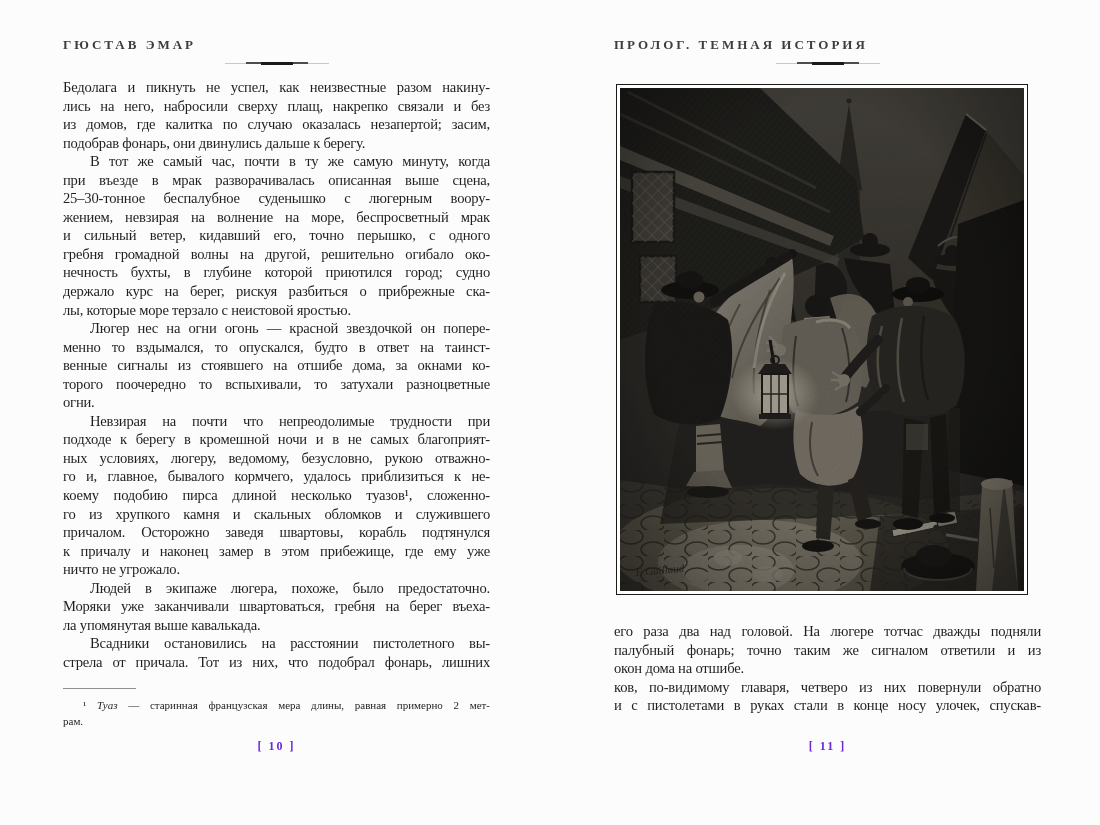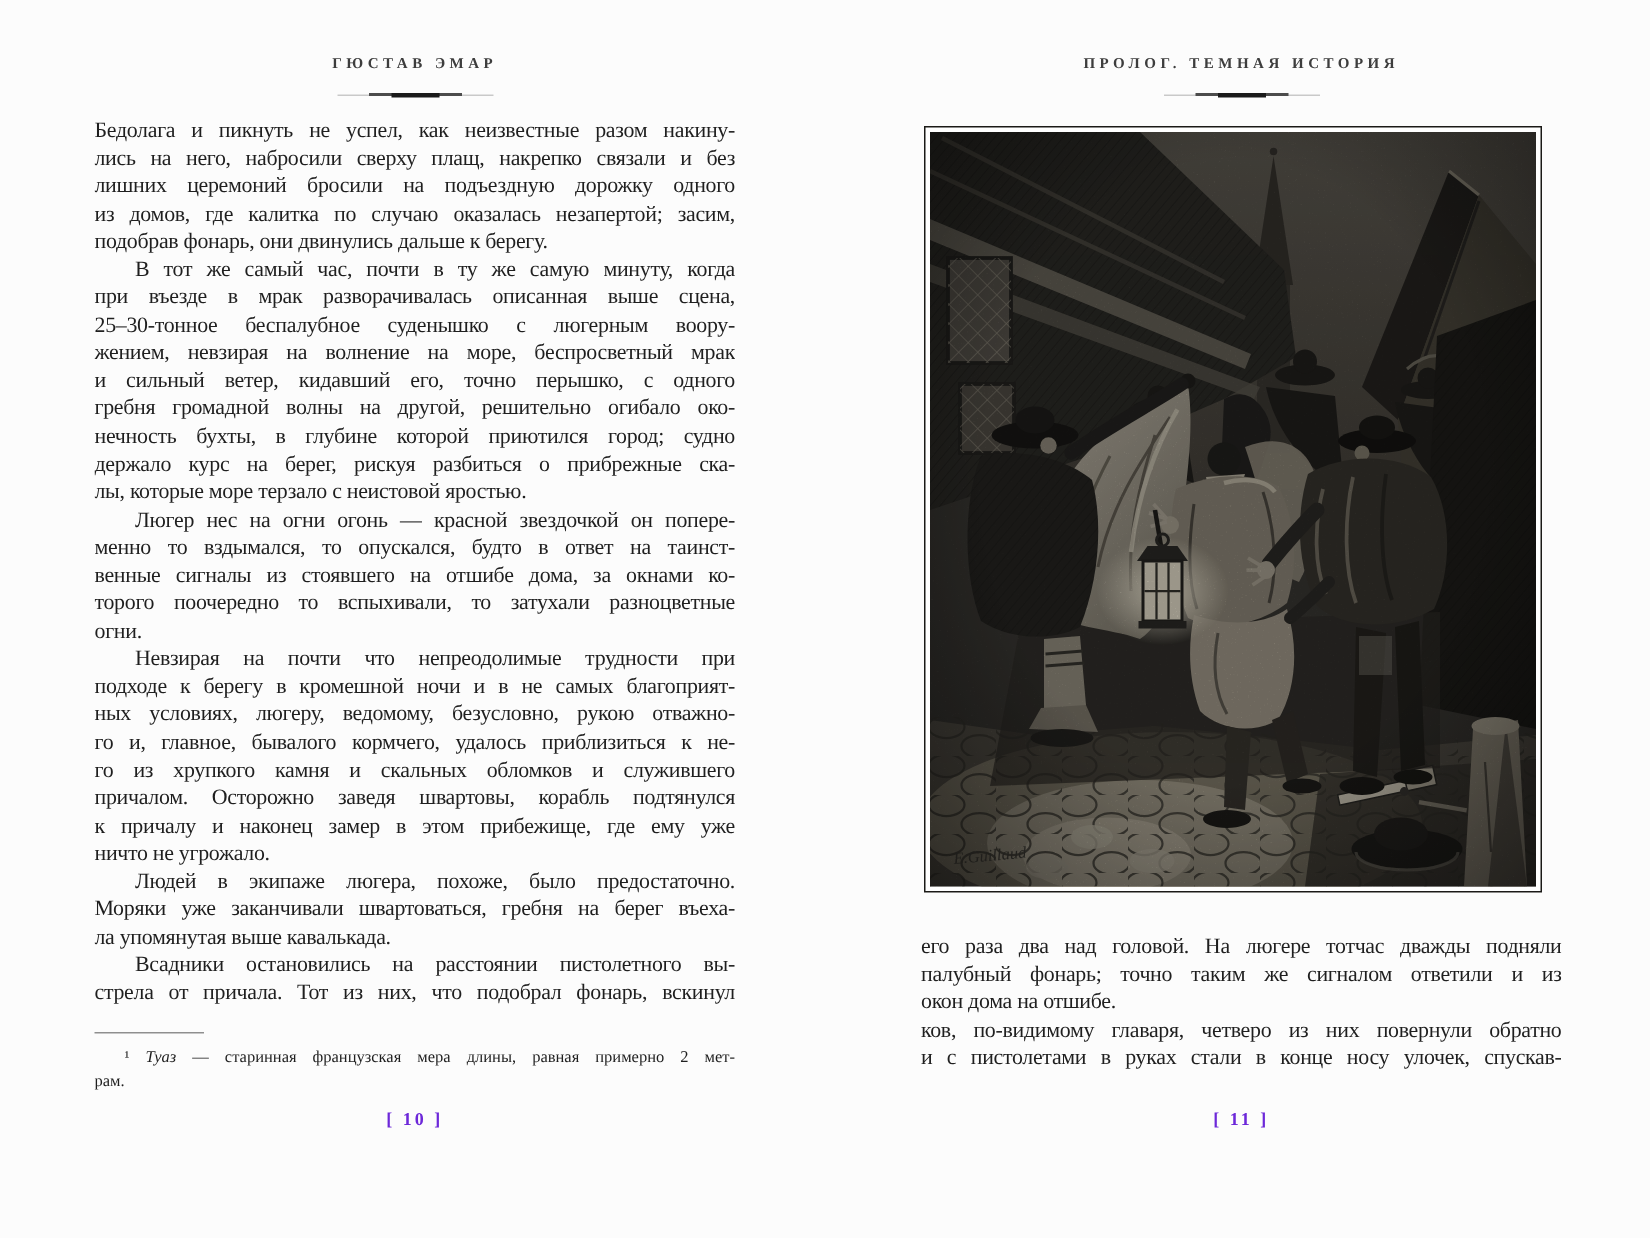--- a/index.html
+++ b/index.html
@@ -7,21 +7,21 @@
     width:1100px;height:825px;position:relative;overflow:hidden;
     background:#fcfcfc;
     font-family:"Liberation Serif", serif;
   }
   .page{position:absolute;top:0;width:427px;height:825px;}
   .page-left{left:63px;}
   .page-right{left:614px;}
 
   .running-head{
     position:absolute;top:37px;left:0;width:100%;
-    text-align:center;font-size:10px;font-weight:bold;
+    font-size:13px;font-weight:bold;
     letter-spacing:3px;color:#3d3d3d;white-space:nowrap;
   }
   .ornament{position:absolute;top:61px;left:50%;transform:translateX(-50%);width:104px;height:4px;}
   .orn-outer{position:absolute;top:1.5px;left:0;width:104px;height:1px;background:#c9c9c9;}
   .orn-mid{position:absolute;top:1px;left:21px;width:62px;height:2px;background:#4c4c4c;}
   .orn-core{position:absolute;top:0.5px;left:36px;width:32px;height:3px;background:#1a1a1a;}
 
   .bodytext{
     position:absolute;top:78px;left:0;width:427px;
     font-size:14.6px;line-height:18.55px;letter-spacing:-0.2px;
@@ -58,21 +58,20 @@
   <div class="running-head">ГЮСТАВ ЭМАР</div>
   <div class="ornament">
     <span class="orn-outer"></span>
     <span class="orn-mid"></span>
     <span class="orn-core"></span>
   </div>
   <div class="bodytext">
       <div class="para">
         <div class="line">Бедолага и пикнуть не успел, как неизвестные разом накину-</div>
         <div class="line">лись на него, набросили сверху плащ, накрепко связали и без</div>
-        <div class="line">лишних церемоний бросили на подъездную дорожку одного</div>
         <div class="line">из домов, где калитка по случаю оказалась незапертой; засим,</div>
         <div class="line last">подобрав фонарь, они двинулись дальше к берегу.</div>
       </div>
       <div class="para">
         <div class="line indent">В тот же самый час, почти в ту же самую минуту, когда</div>
         <div class="line">при въезде в мрак разворачивалась описанная выше сцена,</div>
         <div class="line">25–30-тонное беспалубное суденышко с люгерным воору-</div>
         <div class="line">жением, невзирая на волнение на море, беспросветный мрак</div>
         <div class="line">и сильный ветер, кидавший его, точно перышко, с одного</div>
         <div class="line">гребня громадной волны на другой, решительно огибало око-</div>
@@ -85,33 +84,34 @@
         <div class="line">менно то вздымался, то опускался, будто в ответ на таинст-</div>
         <div class="line">венные сигналы из стоявшего на отшибе дома, за окнами ко-</div>
         <div class="line">торого поочередно то вспыхивали, то затухали разноцветные</div>
         <div class="line last">огни.</div>
       </div>
       <div class="para">
         <div class="line indent">Невзирая на почти что непреодолимые трудности при</div>
         <div class="line">подходе к берегу в кромешной ночи и в не самых благоприят-</div>
         <div class="line">ных условиях, люгеру, ведомому, безусловно, рукою отважно-</div>
         <div class="line">го и, главное, бывалого кормчего, удалось приблизиться к не-</div>
+        <div class="line">коему подобию пирса длиной несколько туазов¹, сложенно-</div>
         <div class="line">го из хрупкого камня и скальных обломков и служившего</div>
         <div class="line">причалом. Осторожно заведя швартовы, корабль подтянулся</div>
         <div class="line">к причалу и наконец замер в этом прибежище, где ему уже</div>
         <div class="line last">ничто не угрожало.</div>
       </div>
       <div class="para">
         <div class="line indent">Людей в экипаже люгера, похоже, было предостаточно.</div>
         <div class="line">Моряки уже заканчивали швартоваться, гребня на берег въеха-</div>
         <div class="line last">ла упомянутая выше кавалькада.</div>
       </div>
       <div class="para">
         <div class="line indent">Всадники остановились на расстоянии пистолетного вы-</div>
-        <div class="line">стрела от причала. Тот из них, что подобрал фонарь, вскинул</div>
+        <div class="line">стрела от причала. Тот из них, что подобрал фонарь, лишних</div>
       </div>
     </div>
   <div class="footnote">
     <div class="footnote-rule"></div>
     <div class="footnote-line1">
       <span>¹</span>
       <span class="fn-term">Туаз</span>
       <span>— старинная французская мера длины, равная примерно 2 мет-</span>
     </div>
     <div class="footnote-line2">рам.</div>

